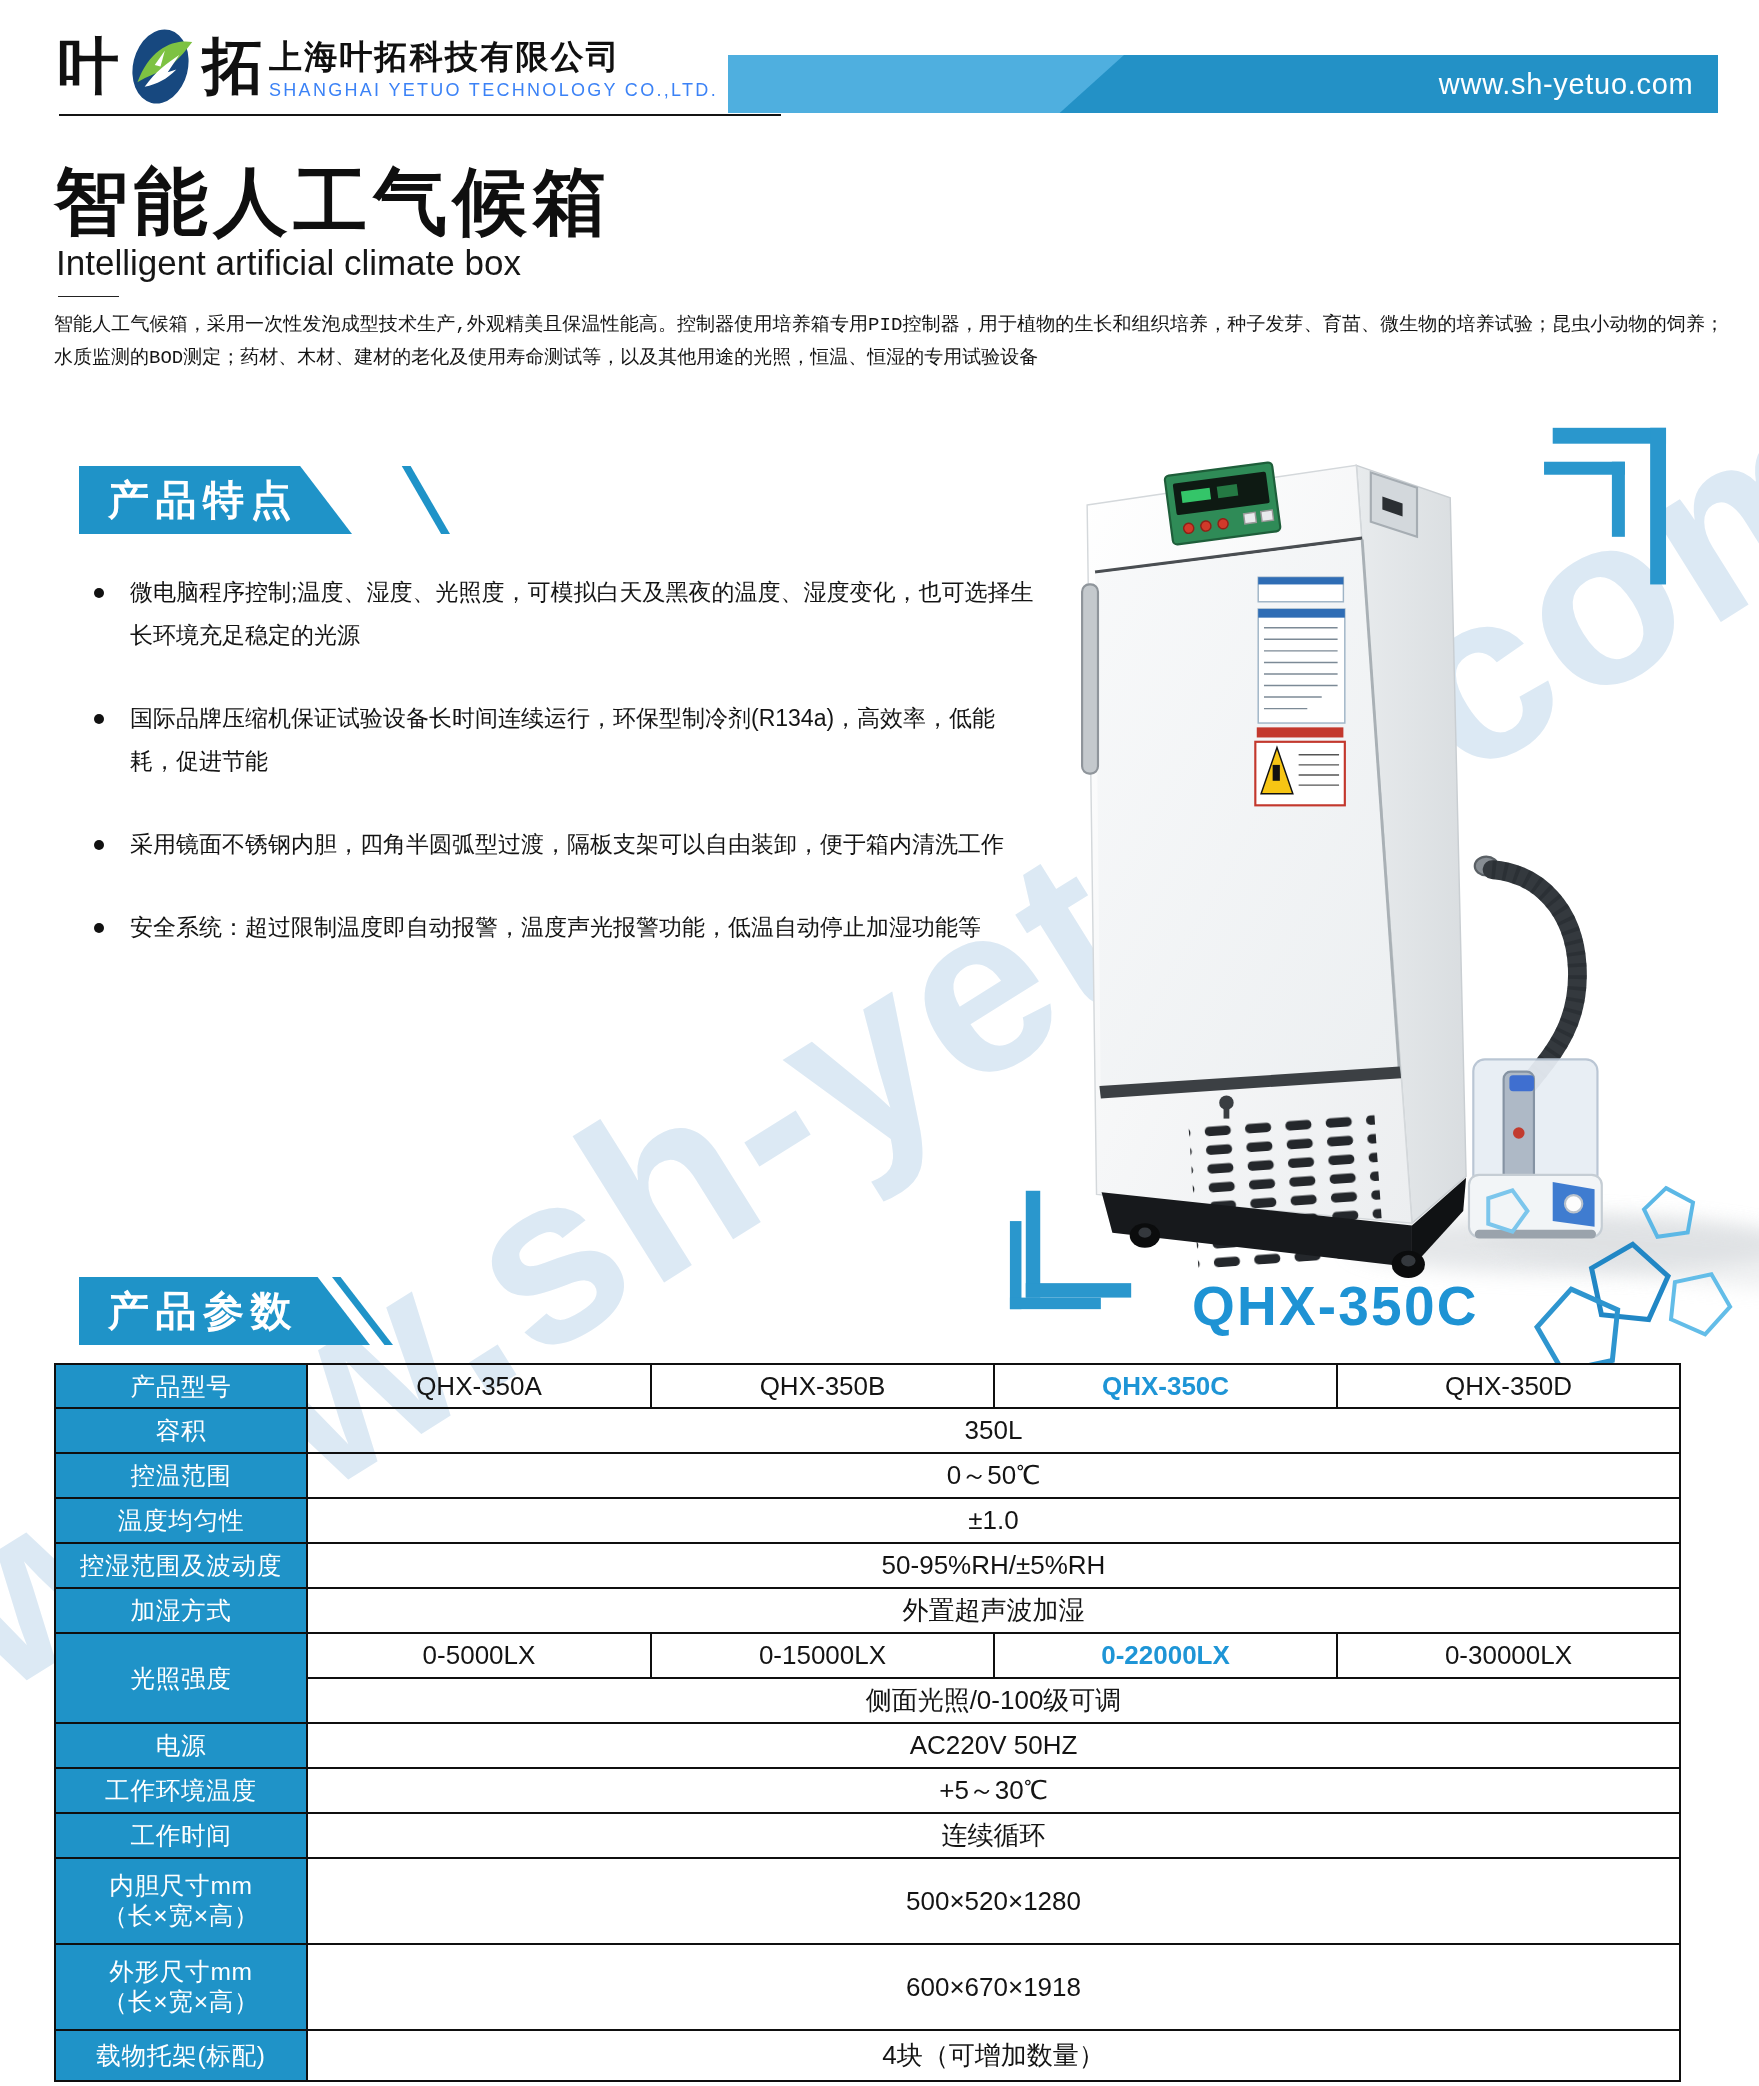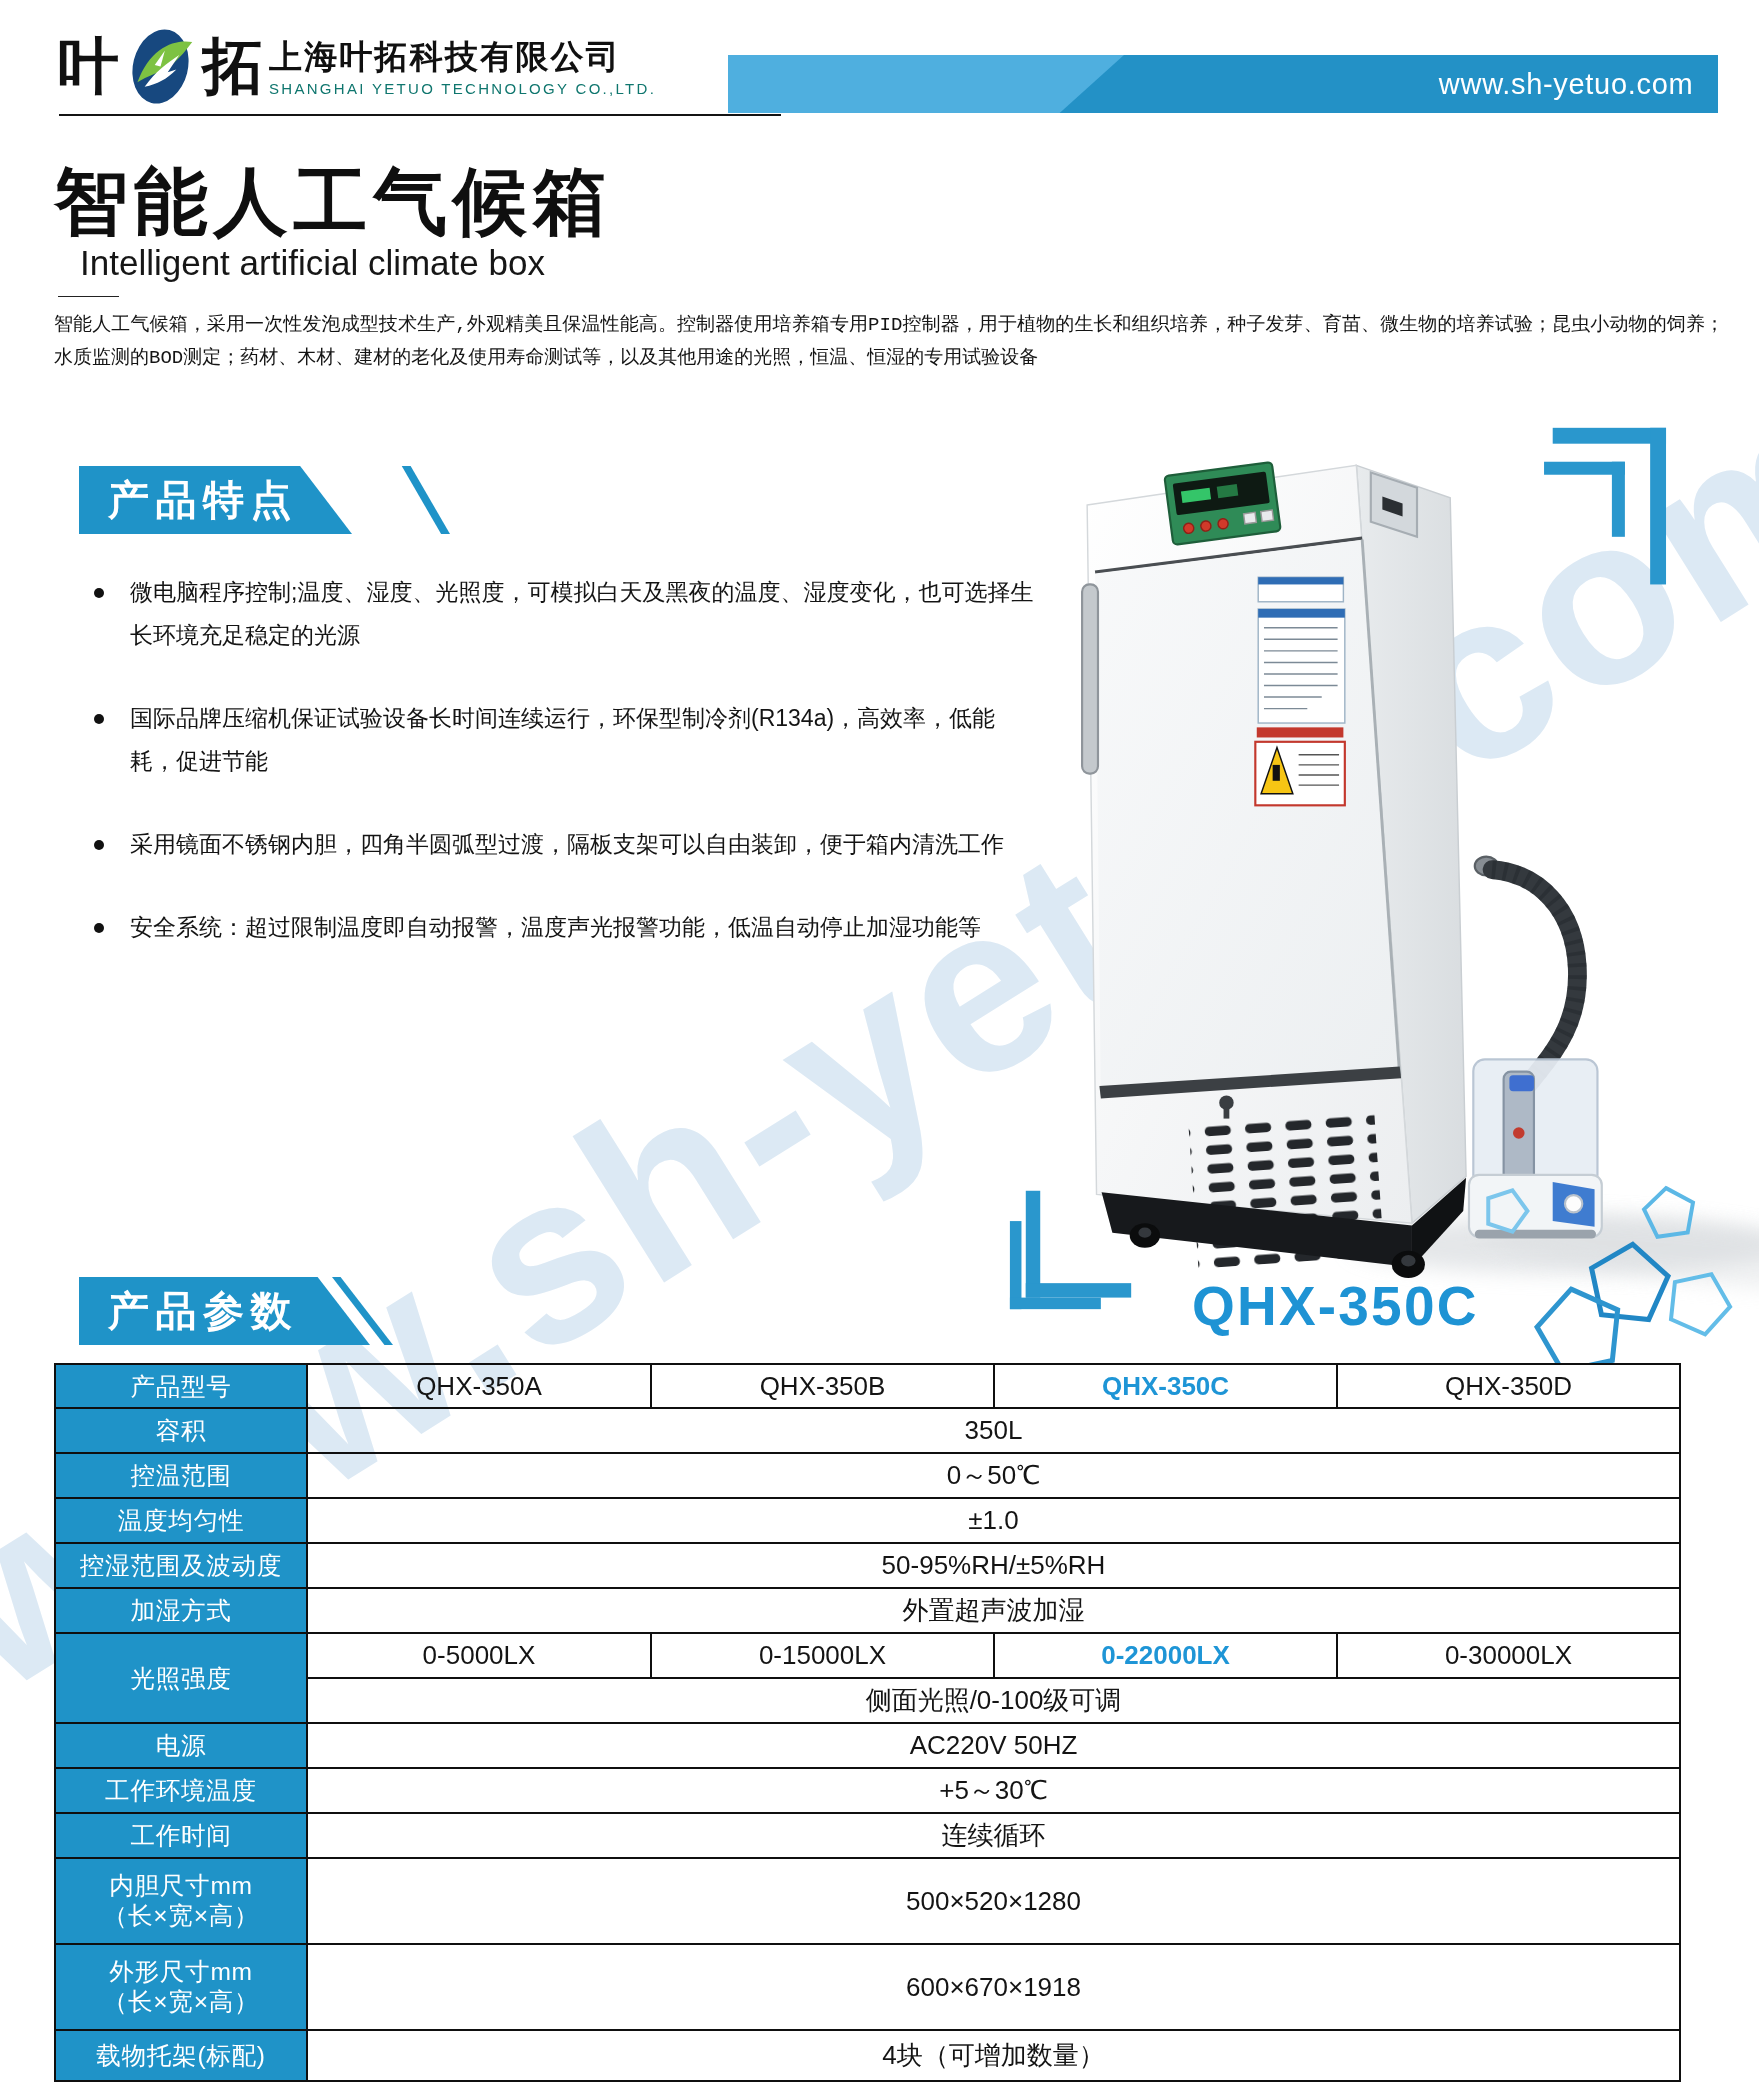--- a/index.html
+++ b/index.html
@@ -12,31 +12,31 @@
     white-space:nowrap;transform:rotate(-32deg);transform-origin:0 100%;
     line-height:274px;height:274px;
   }
 
   
   #logo-row{position:absolute;left:58px;top:26px;display:flex;align-items:center;z-index:3;}
   .logo-char{font-size:61px;font-weight:900;color:#101010;line-height:79px;}
   #logo-mark{width:75px;height:81px;margin:0 4.3px;}
   #company-block{position:absolute;left:269px;top:38px;z-index:3;}
   #company-cn{font-size:33px;font-weight:800;color:#101010;letter-spacing:2.2px;line-height:38px;}
-  #company-en{font-size:15px;font-weight:400;color:#0f766e;letter-spacing:2.3px;margin-top:4.3px;}
+  #company-en{font-size:18px;font-weight:400;color:#3b82f6;letter-spacing:2.3px;margin-top:4.3px;}
   #header-rule{position:absolute;left:59px;top:114px;width:722px;height:2.2px;background:#141414;z-index:3;}
 
   #site-banner{position:absolute;left:728px;top:55px;width:990px;height:58px;background:#2391c6;z-index:3;}
   #site-banner-light{position:absolute;left:0;top:0;width:100%;height:100%;background:#4fafdf;
     clip-path:polygon(0 0,40% 0,33.5% 100%,0 100%);}
   #site-url{position:absolute;right:24.6px;top:0;line-height:58px;color:#ffffff;font-size:29px;font-weight:400;letter-spacing:0.7px;}
 
   
   #title-cn{position:absolute;left:54px;top:153px;font-size:74px;font-weight:900;color:#0f0f0f;letter-spacing:5.8px;z-index:3;text-align:right;}
-  #title-en{position:absolute;left:56px;top:243px;font-size:35px;font-weight:400;color:#161616;z-index:3;margin-left:24px;}
+  #title-en{position:absolute;left:56px;top:243px;font-size:35px;font-weight:400;color:#161616;z-index:3;}
   #title-underline{position:absolute;left:58px;top:296px;width:61px;height:1.4px;background:#222;z-index:3;}
 
   
   #intro{position:absolute;left:54px;top:309px;width:1670px;font-size:19px;line-height:33px;color:#141414;z-index:3;text-align:justify;font-family:Liberation Mono, monospace;}
 
   
   .sec-banner{position:absolute;height:68px;z-index:3;text-align:center;}
   .sec-shape{position:absolute;left:0;top:0;height:100%;background:#1f93c8;}
   .sec-label{position:absolute;left:29px;top:0;line-height:68px;font-size:41px;font-weight:700;color:#ffffff;letter-spacing:6.5px;white-space:nowrap;}
   #features-banner{left:79px;top:466px;width:273px;}

